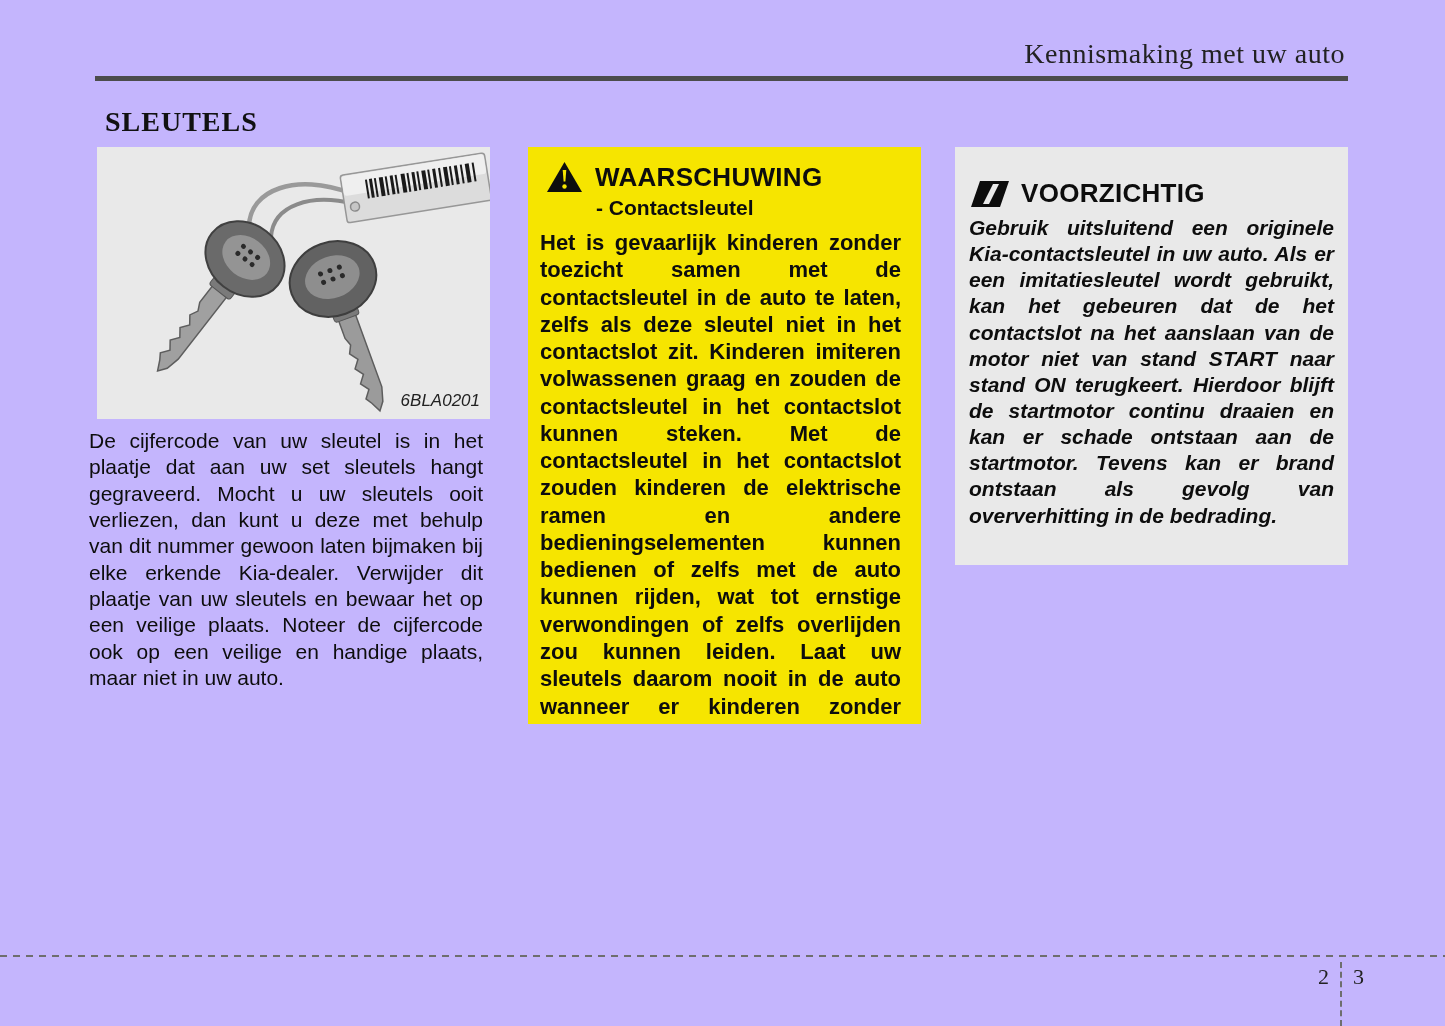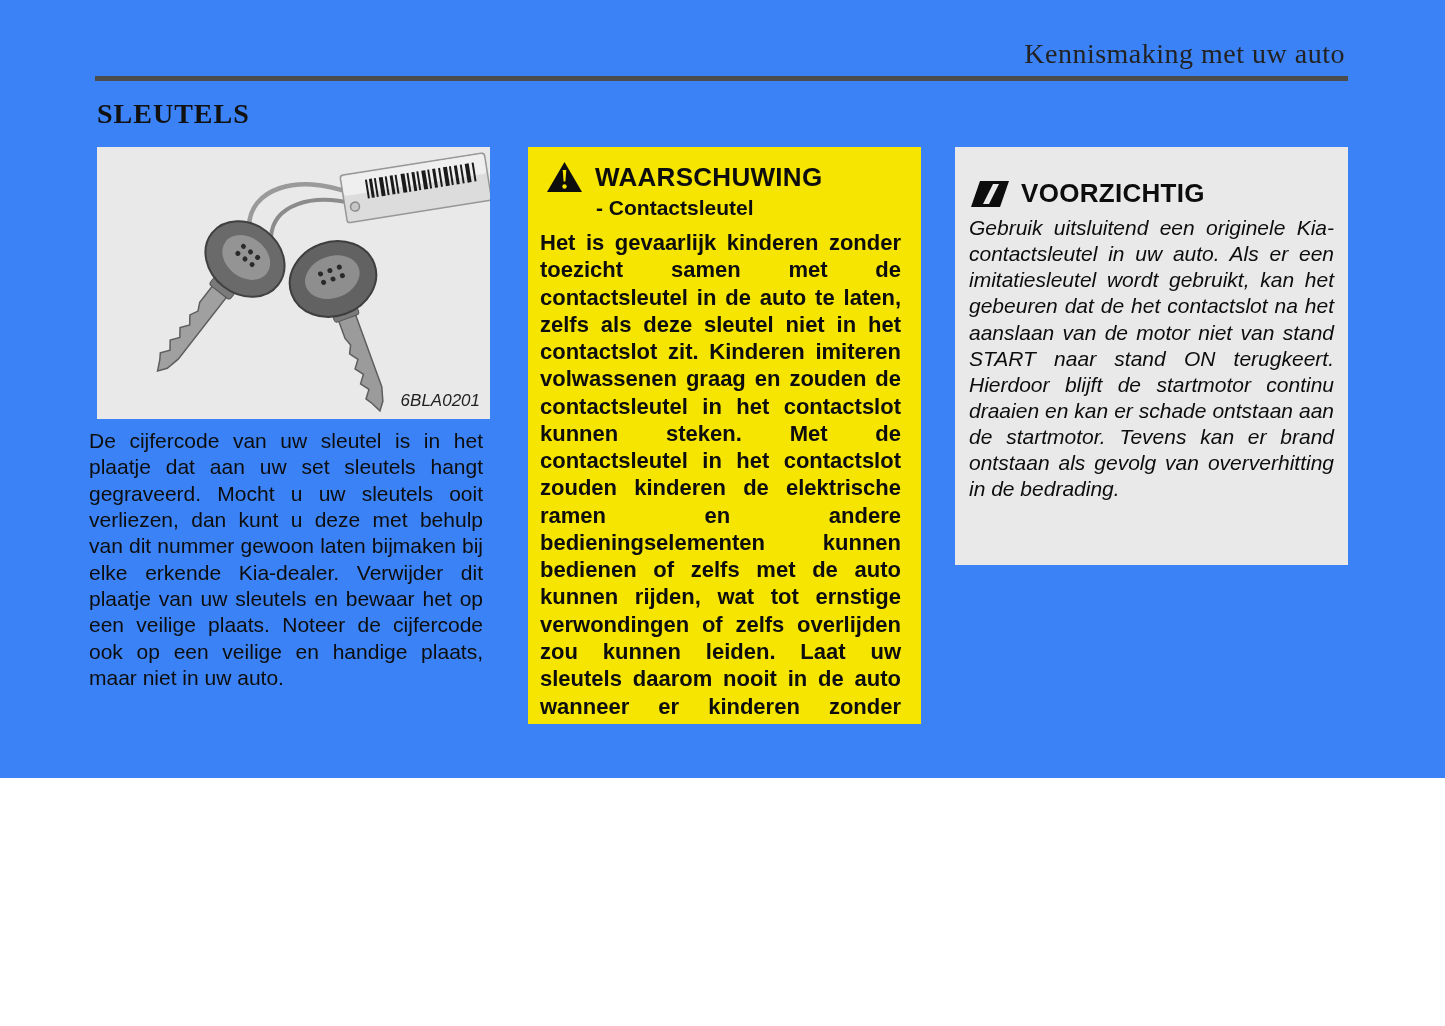--- a/index.html
+++ b/index.html
@@ -1,36 +1,36 @@
 <!DOCTYPE html>
 <html><head>
 <meta charset="utf-8">
 <style>
   html,body{margin:0;padding:0;background:#ffffff;}
   .page{
     position:relative;
-    width:1445px;height:778px;
-    background:#3b82f6;
+    width:1445px;height:1026px;
+    background:#c4b5fd;
     font-family:"Liberation Sans",sans-serif;
     color:#111;
     overflow:hidden;
   }
   
   .header-title{
     position:absolute;top:38px;right:100px;
     font-family:"Liberation Serif",serif;
     font-size:28px;color:#222;letter-spacing:.5px;
   }
   .header-rule{
     position:absolute;left:95px;right:97px;top:76px;
     height:5px;background:#4c4c4c;
   }
   
   .section-title{
-    position:absolute;left:97px;top:98px;margin:0;
+    position:absolute;left:97px;top:98px;margin:8px;
     font-family:"Liberation Serif",serif;
     font-size:28px;font-weight:bold;color:#111;letter-spacing:1px;
   }
   
   .key-figure{
     position:absolute;left:97px;top:147px;width:393px;height:272px;
     background:#e9e9e9;
     font-style:italic;
   }
   .figure-caption{
@@ -61,21 +61,21 @@
   }
   
   .caution-box{
     position:absolute;left:955px;top:147px;width:393px;height:418px;
     background:#e9e9e9;box-sizing:border-box;
     padding:31px 14px 0 14px;overflow:hidden;
   }
   .caution-header{display:flex;align-items:center;gap:12px;margin-left:2px;margin-bottom:6px;}
   .caution-title{font-size:26px;font-weight:bold;color:#0d0d0d;letter-spacing:.3px;}
   .caution-body{
-    margin:0;font-size:21px;font-weight:normal;font-style:italic;line-height:1.245;
+    margin:0;font-size:21px;font-weight:bold;font-style:italic;line-height:1.245;
     color:#0d0d0d;text-align:justify;
   }
   
   .footer-rule{
     position:absolute;left:0;right:0;top:955px;height:2px;
     background:repeating-linear-gradient(to right,#6e6e6e 0 7px,transparent 7px 13px);
   }
   .footer-page{
     position:absolute;left:1318px;top:962px;height:64px;
     display:flex;align-items:flex-start;gap:11px;

